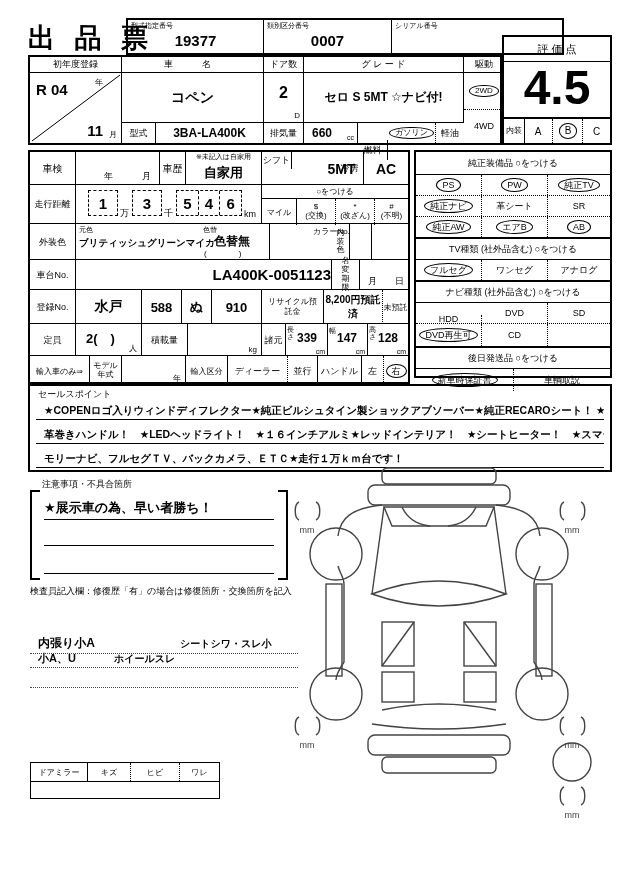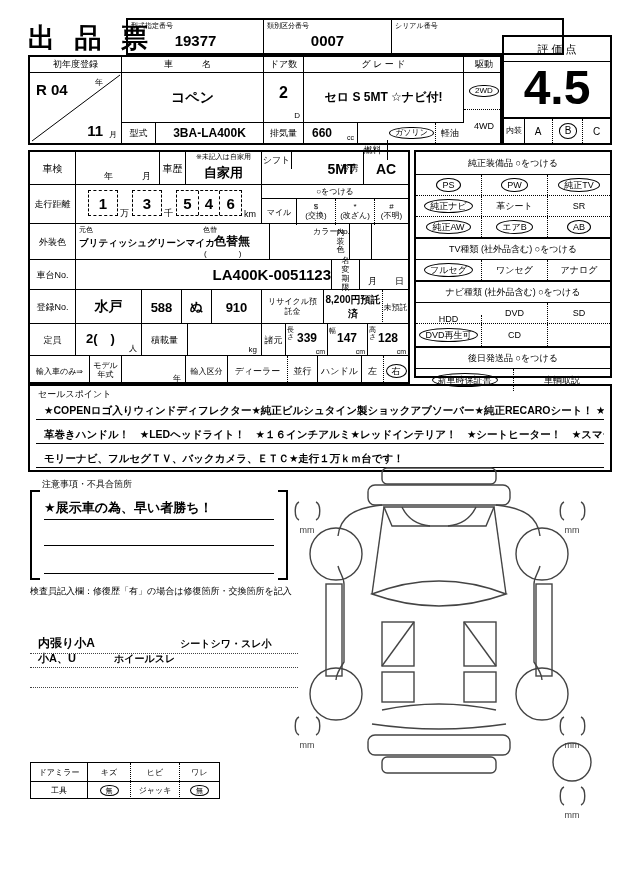--- a/index.html
+++ b/index.html
@@ -343,30 +343,20 @@
   <span class="c b fs10" style="left:150px;top:9px;">シートシワ・スレ小</span>
 </div>
 <div class="c dline" style="left:30px;top:662px;width:268px;height:26px;"></div>
 
 <div class="c bd1" style="left:30px;top:762px;width:190px;height:37px;">
   <div style="display:flex;height:18px;border-bottom:1px solid #000;">
     <div class="f fs8 br" style="width:56px;">ドアミラー</div>
     <div class="f fs8 brD" style="width:42px;">キズ</div>
     <div class="f fs8 brD" style="width:48px;">ヒビ</div>
     <div class="f fs8" style="flex:1;">ワレ</div>
-  </div>
-  <div style="display:flex;height:17px;">
-    <div class="f fs8 br" style="width:56px;">工具</div>
-    <div class="f fs8 brD" style="width:42px;">
-        <span style="font-size:7px;" class="circled">無</span>
-      </div>
-    <div class="f fs8 brD" style="width:48px;">ジャッキ</div>
-    <div class="f fs8" style="flex:1;">
-        <span style="font-size:7px;" class="circled">無</span>
-      </div>
   </div>
 </div>
 
 <div class="c" style="left:282px;top:462px;width:356px;height:405px;">
 <svg width="356" height="405" viewBox="0 0 356 405" fill="none" stroke="#444" stroke-width="1.4">
 
   <rect x="100" y="6" width="114" height="16" rx="5"></rect>
   <rect x="86" y="23" width="142" height="20" rx="7"></rect>
 
   <path d="M100,43 C70,46 58,56 56,74"></path>

